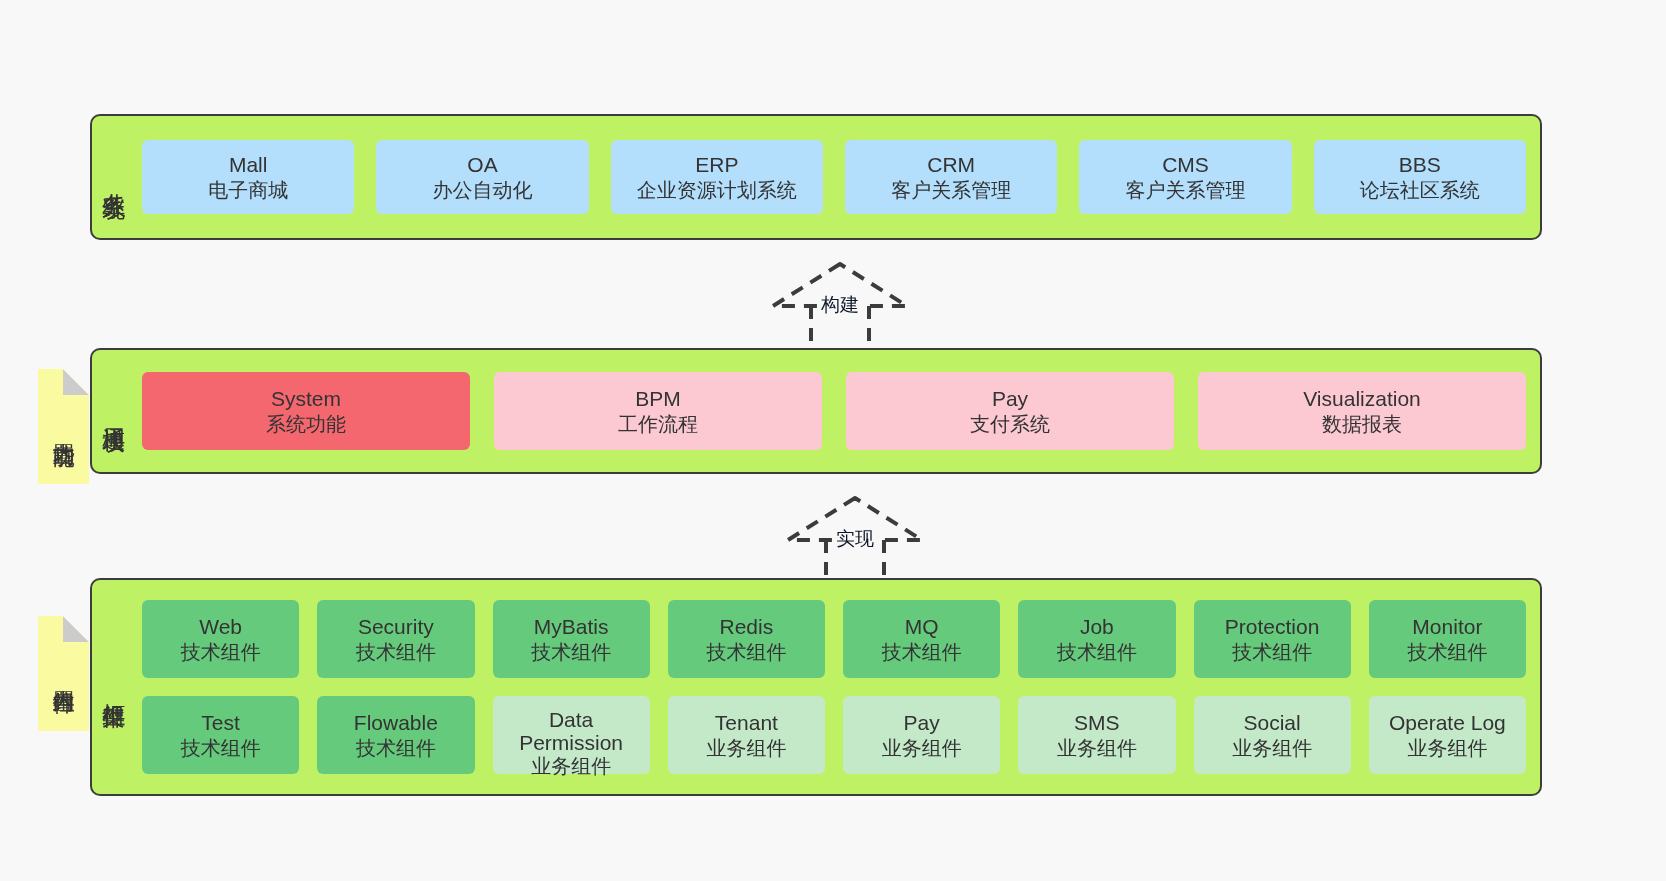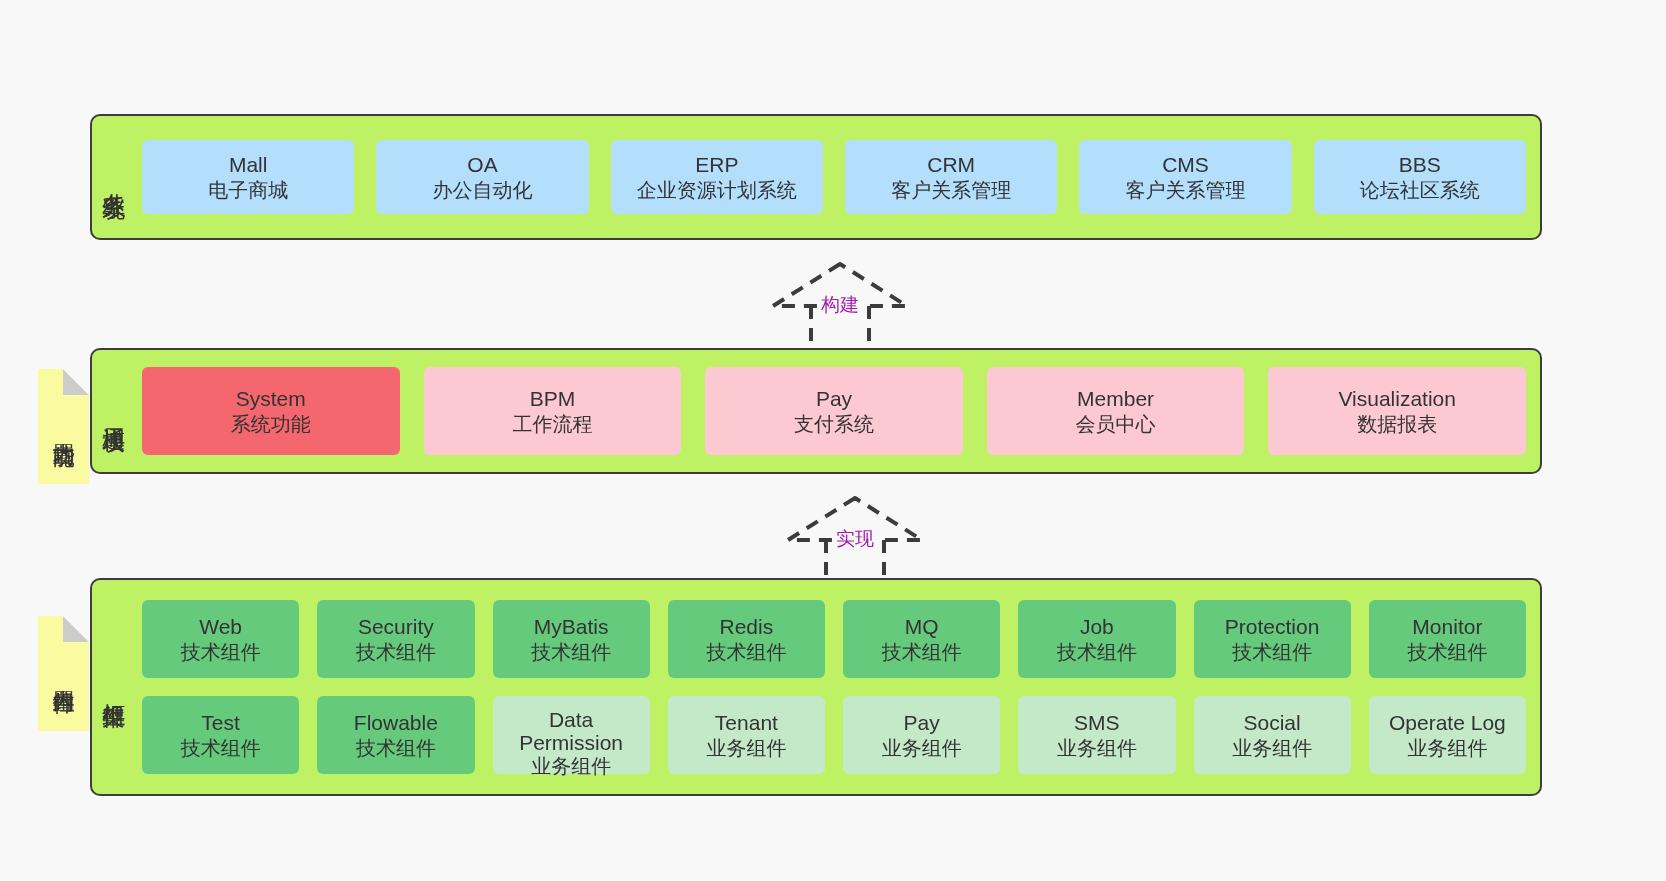--- a/index.html
+++ b/index.html
@@ -124,21 +124,21 @@
   }
   .arrow svg { display: block; overflow: visible; }
   .arrow-label {
     position: absolute;
     left: 50%;
     transform: translateX(-50%);
     top: 34px;
     background: #f8f8f8;
     padding: 0 3px;
     font-size: 19px;
-    color: #a21caf;
+    color: #0f172a;
     white-space: nowrap;
     user-select: none;
   }
 </style>
 </head>
 <body>
 
 <div id="canvas">
 
   <div class="layer" id="layer-business" style="left:90px; top:114px; width:1452px; height:126px;">
@@ -184,36 +184,32 @@
   </div>
 
   <div class="note" style="left:38px; top:369px; width:51px; height:115px;">
     <span>内置功能</span>
     <span class="fold"></span>
   </div>
 
   <div class="layer" id="layer-common" style="left:90px; top:348px; width:1452px; height:126px;">
     <div class="layer-title">通用模块</div>
     <div class="layer-body">
-      <div class="row" style="height:88px;gap:24px;">
+      <div class="row" style="height:78px;gap:24px;">
         <div class="card c-red">
           <span class="t1">System</span>
           <span class="t2">系统功能</span>
         </div>
         <div class="card c-pink">
           <span class="t1">BPM</span>
           <span class="t2">工作流程</span>
         </div>
         <div class="card c-pink">
           <span class="t1">Pay</span>
           <span class="t2">支付系统</span>
-        </div>
-        <div class="card c-pink">
-          <span class="t1">Member</span>
-          <span class="t2">会员中心</span>
         </div>
         <div class="card c-pink">
           <span class="t1">Visualization</span>
           <span class="t2">数据报表</span>
         </div>
       </div>
     </div>
   </div>
 
   <div class="arrow" style="left:780px; top:492px; width:150px; height:92px;">

